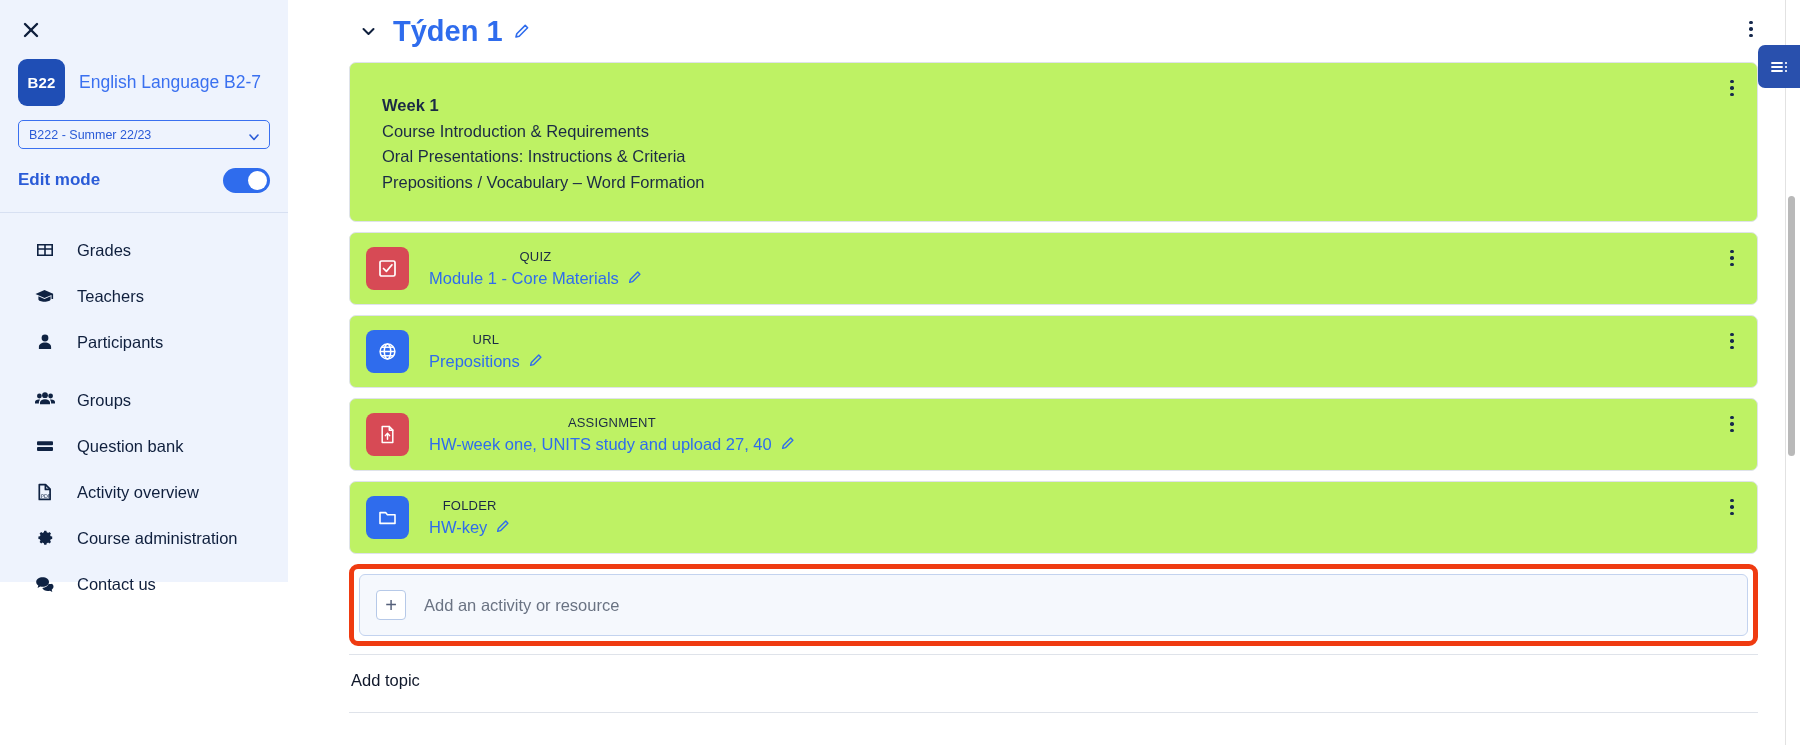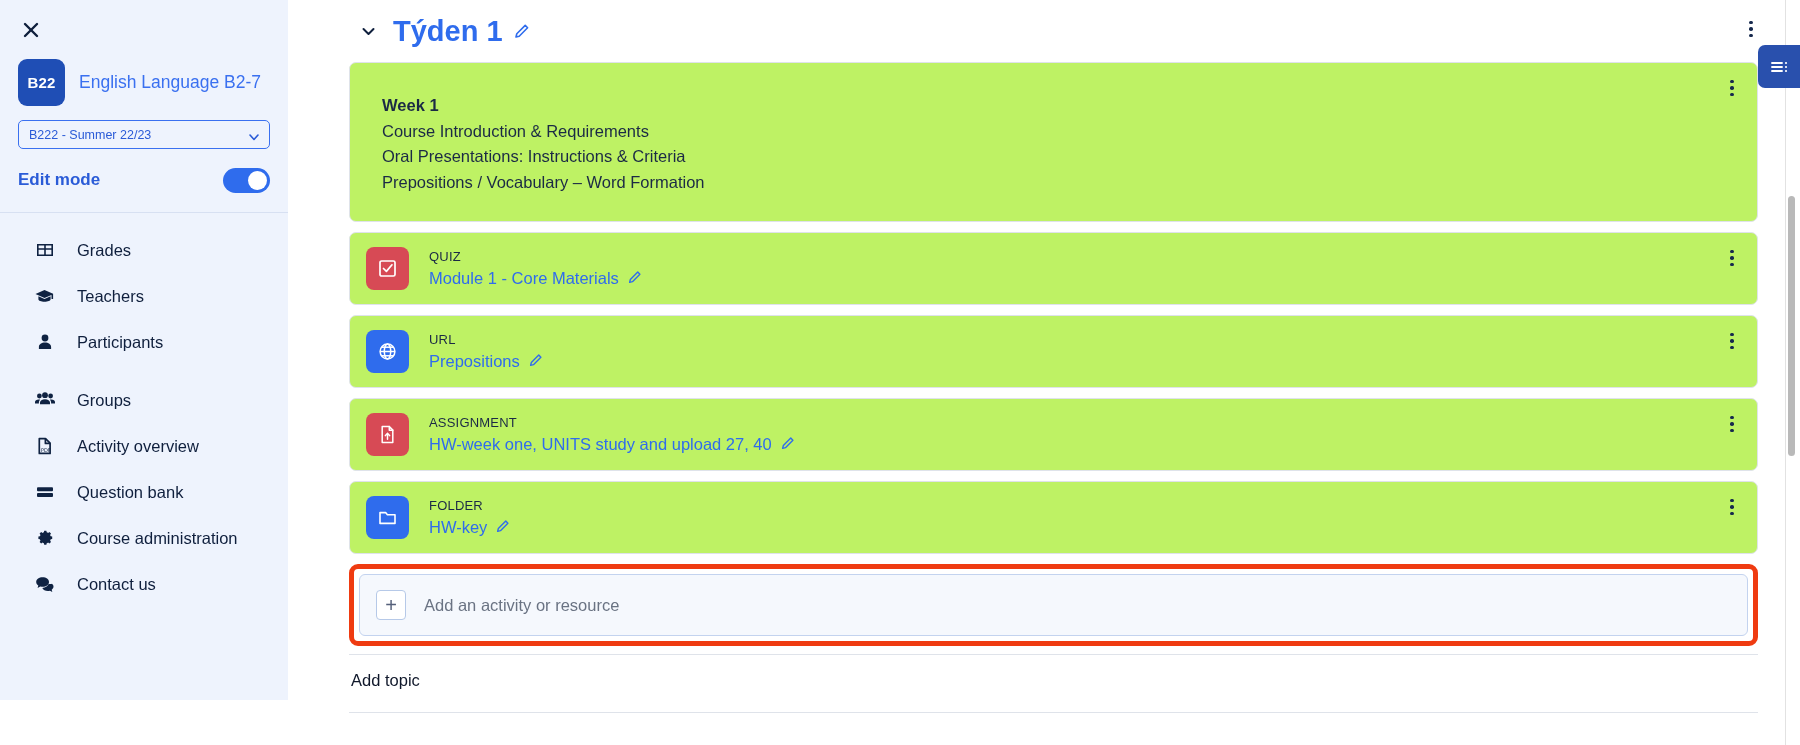--- a/index.html
+++ b/index.html
@@ -16,21 +16,21 @@
     width: 1800px;
     height: 745px;
     position: relative;
   }
 
   
   .sidebar {
     width: 288px;
     flex: 0 0 288px;
     background: #eef3fd;
-    height: 700px;
+    height: 582px;
     position: relative;
     padding-top: 8px;
   }
   .close-row {
     height: 44px;
     display: flex;
     align-items: center;
     padding-left: 18px;
   }
   .close-icon {
@@ -249,21 +249,21 @@
     display: flex;
     align-items: center;
     justify-content: center;
     flex: 0 0 43px;
     margin-right: 20px;
     color: #ffffff;
   }
   .act-icon svg { display: block; }
   .act-icon.red { background: #d74a55; }
   .act-icon.blue { background: #2f6ced; }
-  .act-text { display: flex; flex-direction: column; gap: 2px; }
+  .act-text { display: flex; flex-direction: column; gap: 2px; align-items: center; }
   .act-type {
     font-size: 13px;
     color: #1b2a45;
     letter-spacing: .2px;
     line-height: 16px;
   }
   .act-name-row {
     display: flex;
     align-items: center;
     gap: 8px;
@@ -454,37 +454,37 @@
             <path d="M11 10.2c-2.8 0-5 1.5-5 3.4v1.6h10v-1.6c0-1.9-2.2-3.4-5-3.4z"></path>
             <path d="M4.6 10.6c-2 0-3.6 1.1-3.6 2.5v1.5h3.9v-1.2c0-1.1.5-2 1.3-2.7-.5-.1-1-.1-1.6-.1z"></path>
             <path d="M17.4 10.6c-.6 0-1.1 0-1.6.1.8.7 1.3 1.6 1.3 2.7v1.2H21v-1.5c0-1.4-1.6-2.5-3.6-2.5z"></path>
           </svg>
         </span>
         <span>Groups</span>
       </div>
 
       <div class="nav-item">
         <span class="nav-icon">
+          <svg width="20" height="20" viewBox="0 0 20 20" fill="currentColor">
+            <rect x="2" y="5.2" width="16" height="4" rx="1"></rect>
+            <rect x="2" y="11" width="16" height="4" rx="1"></rect>
+          </svg>
+        </span>
+        <span>Question bank</span>
+      </div>
+
+      <div class="nav-item">
+        <span class="nav-icon">
           <svg width="20" height="20" viewBox="0 0 20 20" fill="none" stroke="currentColor" stroke-width="1.7">
             <path d="M4.3 2.6h6.2l4.6 4.6v10.2H4.3z" stroke-linejoin="round"></path>
             <path d="M10.4 2.6v4.8h4.7" stroke-linejoin="round"></path>
             <text x="6" y="16.2" font-size="5" fill="currentColor" stroke="none" font-family="DejaVu Sans">PDF</text>
           </svg>
         </span>
         <span>Activity overview</span>
-      </div>
-
-      <div class="nav-item">
-        <span class="nav-icon">
-          <svg width="20" height="20" viewBox="0 0 20 20" fill="currentColor">
-            <rect x="2" y="5.2" width="16" height="4" rx="1"></rect>
-            <rect x="2" y="11" width="16" height="4" rx="1"></rect>
-          </svg>
-        </span>
-        <span>Question bank</span>
       </div>
 
       <div class="nav-item">
         <span class="nav-icon">
           <svg width="20" height="20" viewBox="0 0 20 20" fill="currentColor">
             <path d="M10 6.4a3.6 3.6 0 100 7.2 3.6 3.6 0 000-7.2zm0 5.4a1.8 1.8 0 110-3.6 1.8 1.8 0 010 3.6z"></path>
             <path d="M17.2 8.6l-1.5-.3a6 6 0 00-.6-1.4l.9-1.3-1.6-1.6-1.3.9a6 6 0 00-1.4-.6l-.3-1.5H9.2l-.3 1.5a6 6 0 00-1.4.6l-1.3-.9-1.6 1.6.9 1.3a6 6 0 00-.6 1.4l-1.5.3v2.3l1.5.3c.1.5.3 1 .6 1.4l-.9 1.3 1.6 1.6 1.3-.9c.4.3.9.5 1.4.6l.3 1.5h2.2l.3-1.5c.5-.1 1-.3 1.4-.6l1.3.9 1.6-1.6-.9-1.3c.3-.4.5-.9.6-1.4l1.5-.3V8.6z"></path>
           </svg>
         </span>
         <span>Course administration</span>

